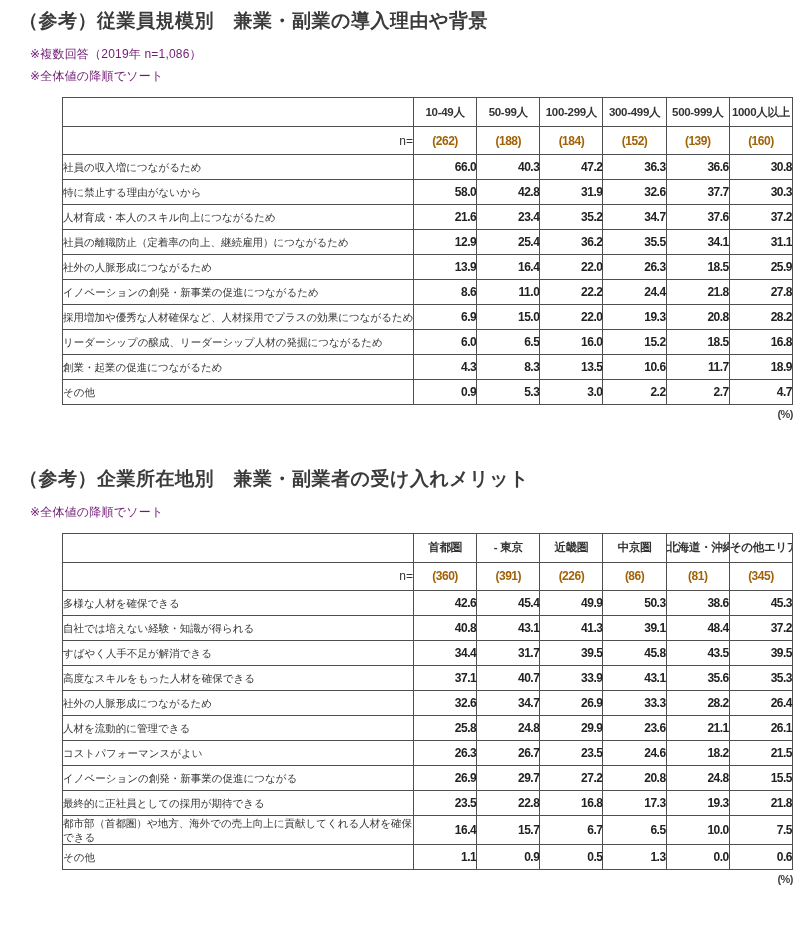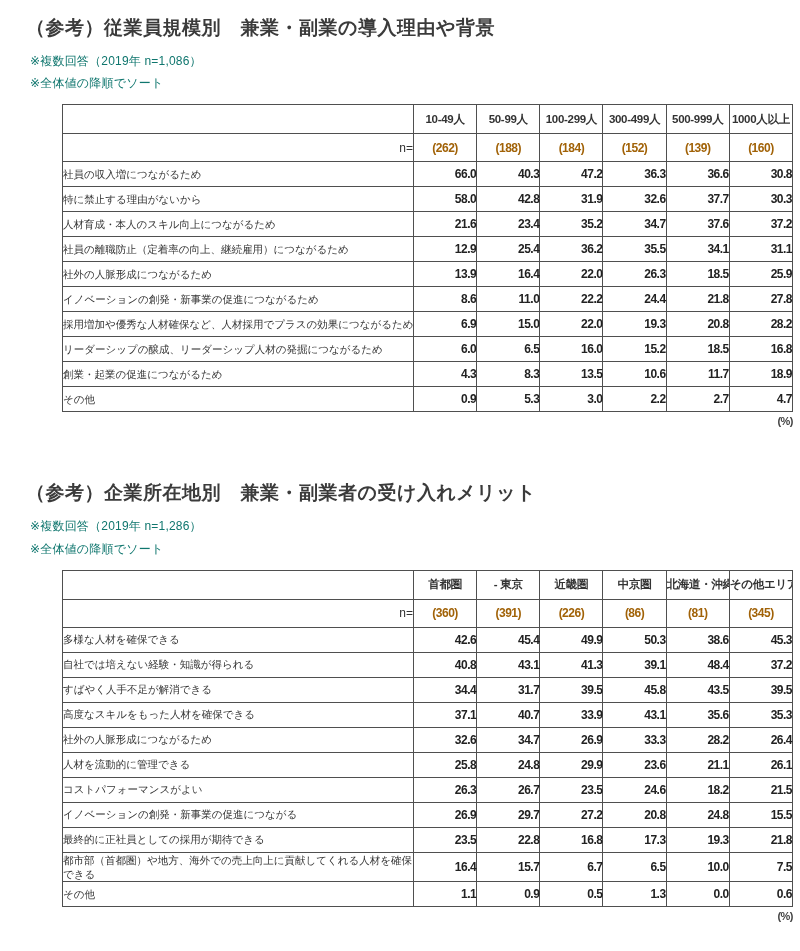--- a/index.html
+++ b/index.html
@@ -7,34 +7,34 @@
     margin: 0;
     padding: 0;
     background: #ffffff;
     width: 800px;
     font-family: "Liberation Sans", "DejaVu Sans", sans-serif;
     color: #333;
   }
   .page { width: 800px; height: 951px; overflow: hidden; }
 
   .sec-title {
-    margin: 8px;
+    margin: 1px;
     padding: 8px 0 0 18px;
     font-size: 19px;
     line-height: 1.3;
     font-weight: 700;
     color: #3b3b3b;
     letter-spacing: 0.5px;
   }
   .section-2 .sec-title { padding-top: 46px; }
 
   .notes { margin: 9px 0 9px 30px; }
   .note {
     font-size: 12px;
-    color: #0f766e;
+    color: #701a75;
     line-height: 1.9;
     letter-spacing: 0.2px;
   }
 
   table.data-table {
     border-collapse: collapse;
     margin-left: 62px;
     width: 731px;
     table-layout: fixed;
   }
@@ -232,21 +232,20 @@
             <td class="cell-val">4.7</td>
           </tr>
         </tbody>
       </table>
     <div class="unit">(%)</div>
   </div>
 
   <div class="section section-2">
     <h2 class="sec-title">（参考）企業所在地別　兼業・副業者の受け入れメリット</h2>
     <div class="notes">
-      <div class="note">※複数回答（2019年 n=1,286）</div>
       <div class="note">※全体値の降順でソート</div>
     </div>
     <table class="data-table t2" data-table="sections.1.table">
         <colgroup>
           <col style="width: 351px;">
           <col>
           <col>
           <col>
           <col>
           <col>

